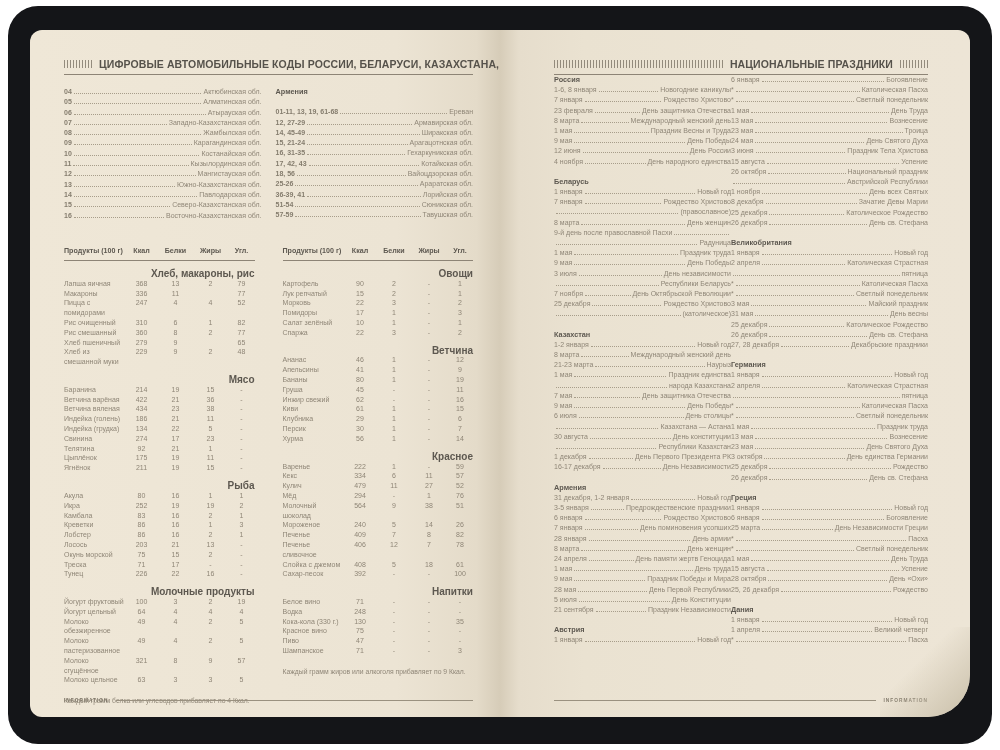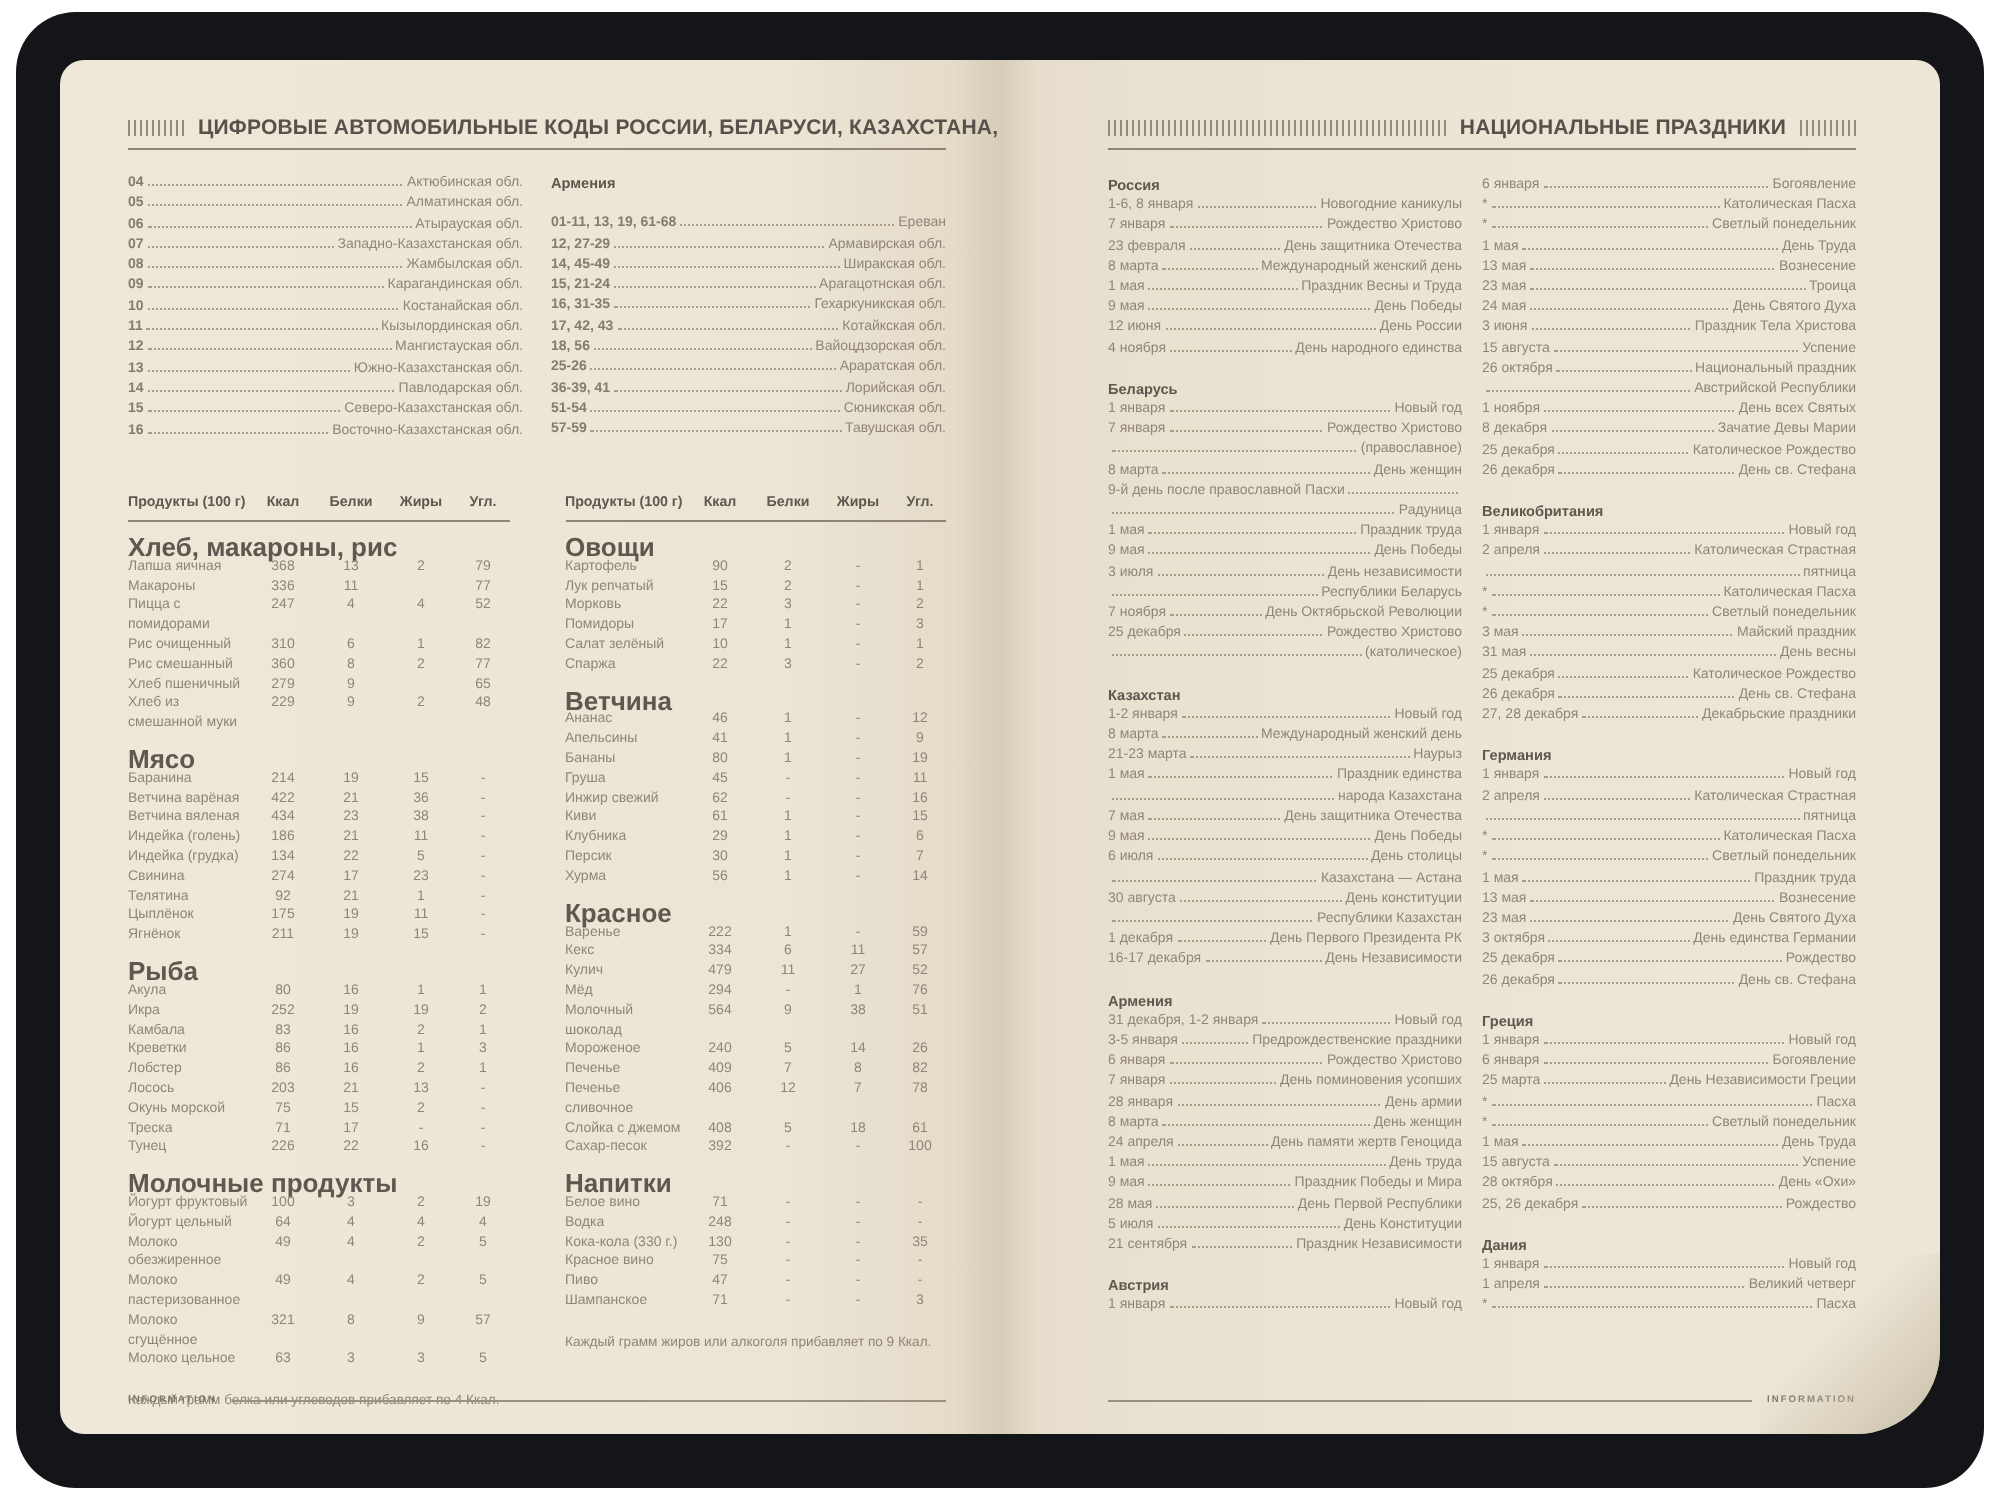--- a/index.html
+++ b/index.html
@@ -32,28 +32,28 @@
   .cc-header{font-weight:bold;font-size:7.3px;color:#5d5850;line-height:10.3px;margin-bottom:10px;}
   .dots{flex:1 1 8px;min-width:6px;border-bottom:1px dotted #a79d8a;margin:0 2px 1.5px 2px;}
 
   
   .nut-wrap{margin-top:26px;}
   .nut-grid{display:flex;gap:28px;margin-top:11px;}
   .nut-col{flex:1;min-width:0;}
   .nut-header{display:grid;grid-template-columns:1fr 30px 34px 32px 26px;column-gap:2px;
     font-weight:bold;font-size:7.1px;color:#5d5850;padding-bottom:5px;border-bottom:1px solid #8d8476;}
   .nut-header .num{text-align:center;}
-  .nut-group-title{font-weight:bold;font-size:13px;color:#5d5850;line-height:9.9px;margin-top:8px;}
+  .nut-group-title{font-weight:bold;font-size:10px;color:#5d5850;line-height:9.9px;margin-top:8px;text-align:right;}
   .nut-row{display:grid;grid-template-columns:1fr 30px 34px 32px 26px;column-gap:2px;
     font-size:7px;color:#8f8677;line-height:9.8px;}
   .nut-row .num{text-align:center;}
   .nut-note{font-size:6.8px;color:#8f8677;margin-top:11px;line-height:9px;}
 
   
-  .hol-grid{display:flex;gap:10px;margin-top:13px;}
+  .hol-grid{display:flex;}
   .hol-col{min-width:0;}
   .hol-col.c1{flex:0 0 177px;}
   .hol-col.c2{flex:1;}
   .hol-country{font-weight:bold;font-size:7.3px;color:#5d5850;line-height:10.2px;margin-top:10px;}
   .hol-country.first{margin-top:0;}
   .hol-row{display:flex;align-items:baseline;font-size:7px;color:#8f8677;line-height:10.2px;}
   .hol-row .d{white-space:nowrap;}
   .hol-row .v{white-space:nowrap;}
 
   .page-footer{position:absolute;bottom:14px;display:flex;align-items:center;gap:8px;}

